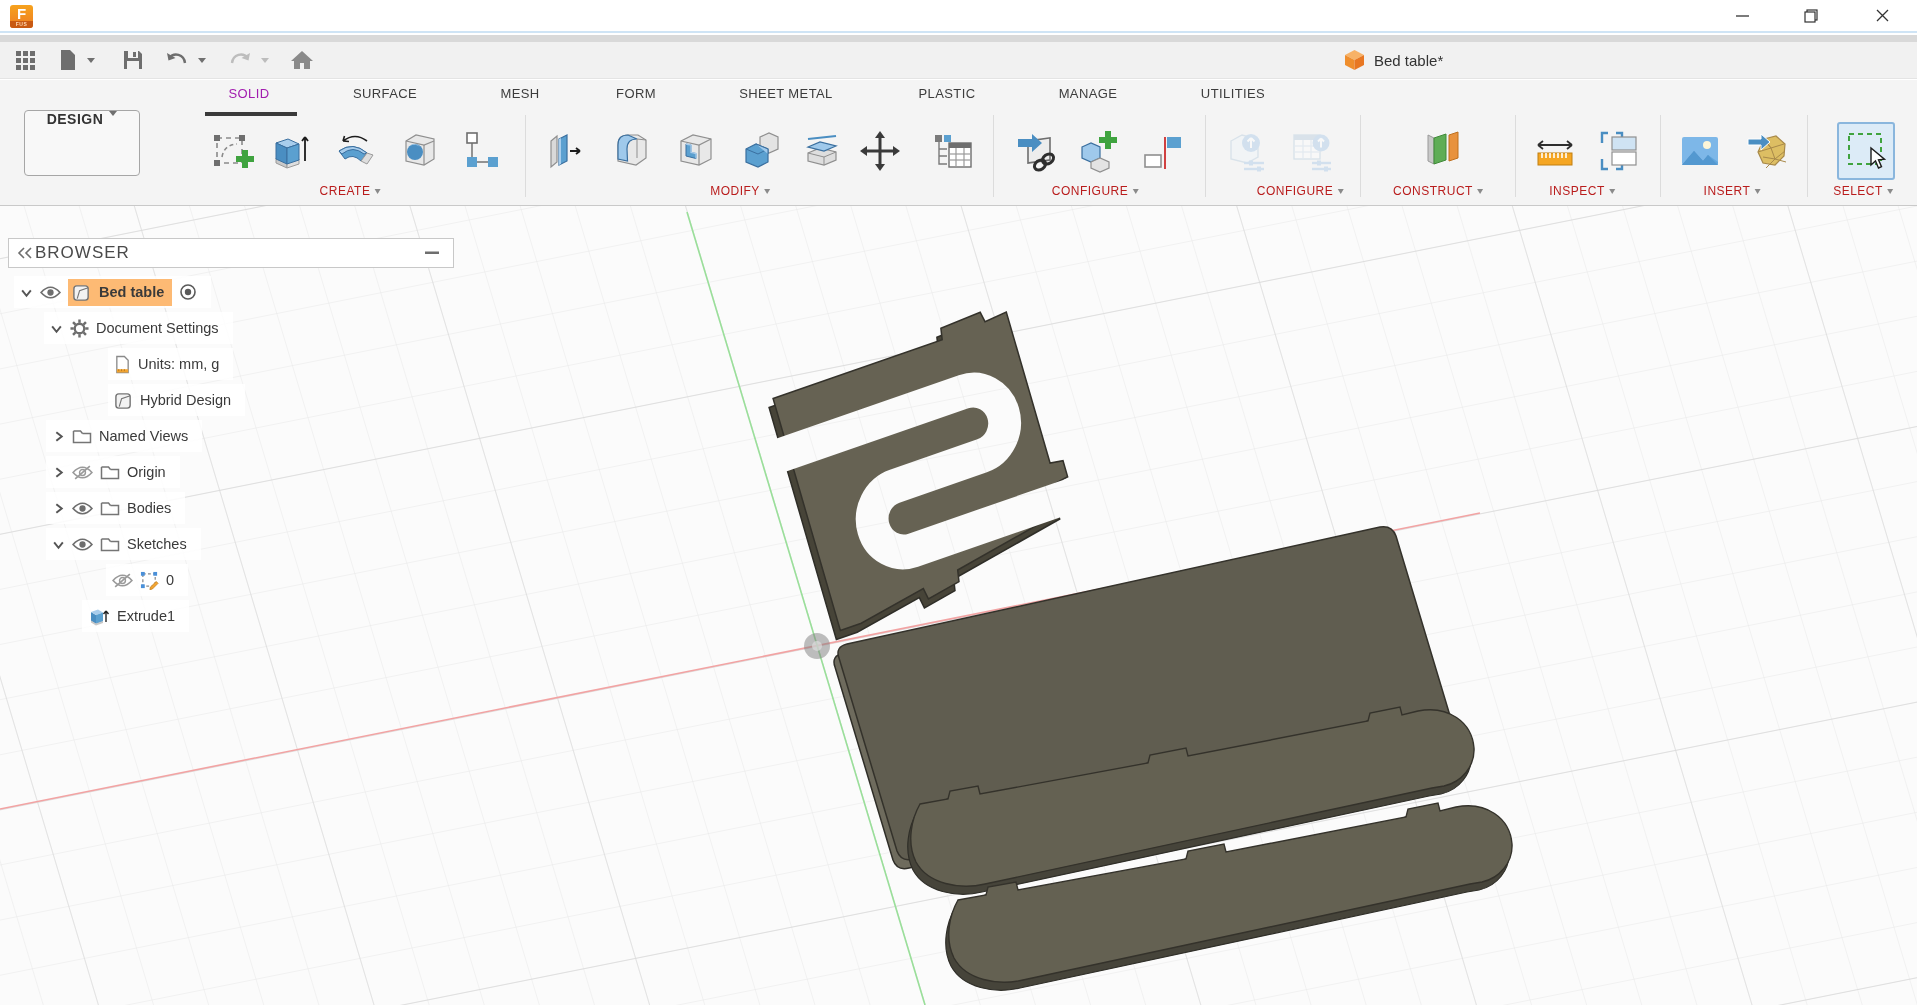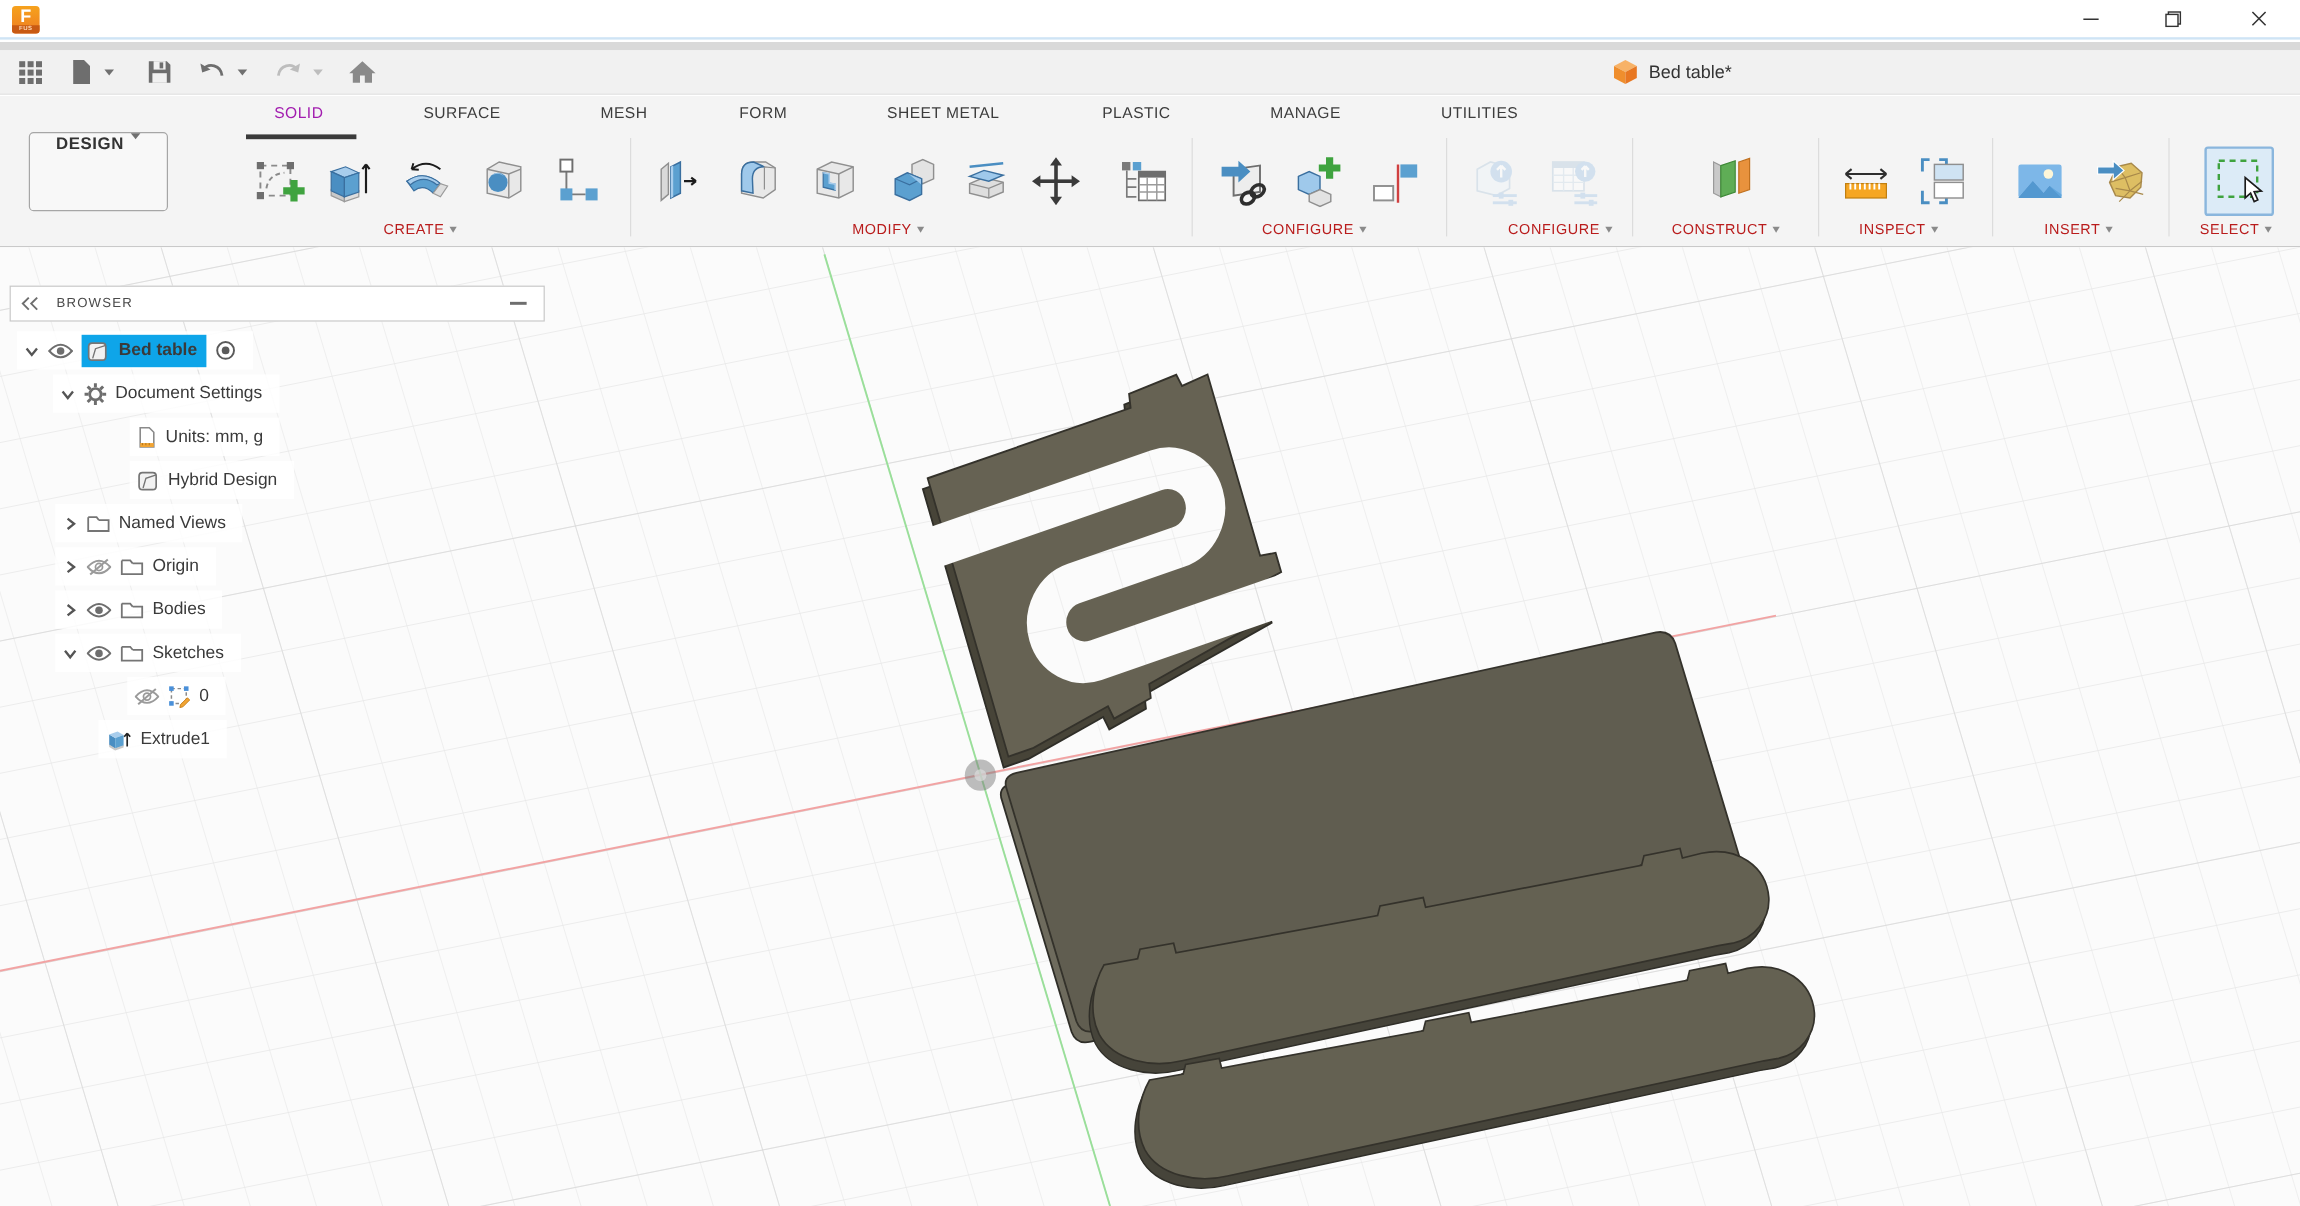--- a/index.html
+++ b/index.html
@@ -23,24 +23,24 @@
   .ti{position:absolute;top:48px;width:46px;height:46px;display:flex;align-items:center;justify-content:center}
   .sep{position:absolute;top:35px;width:1px;height:82px;background:#dcdcdc}
   .glabel{position:absolute;top:104px;transform:translateX(-50%);font-size:12px;color:#b91c1c;letter-spacing:.5px;white-space:nowrap}
   .glabel .caret{border-top-color:#8a8a8a;margin-left:4px;border-left-width:3.5px;border-right-width:3.5px}
   .dis{opacity:.45}
   #select-box{position:absolute;left:1837px;top:42px;width:58px;height:58px;background:#dcebf7;border:2px solid #8ab6dd;border-radius:3px;display:flex;align-items:center;justify-content:center}
   
   #viewport{position:absolute;left:0;top:206px;width:1917px;height:799px;background:#fbfbfb}
   
   #browser-header{position:absolute;left:8px;top:32px;width:446px;height:30px;background:#fff;border:1px solid #c8c8c8;display:flex;align-items:center;z-index:5}
-  #browser-title{font-size:11px;color:#4a4a4a;letter-spacing:1px;margin-left:38px}
+  #browser-title{font-size:17px;color:#4a4a4a;letter-spacing:1px;margin-left:26px}
   .brow{position:absolute;height:32px;display:flex;align-items:center;gap:7px;background:rgba(255,255,255,.85);padding:0 14px 0 6px;z-index:5}
   .brow .lbl{font-size:14.5px;color:#3a3a3a;white-space:nowrap}
-  .hl{background:#0ea5e9;padding:4px 8px 4px 4px;display:flex;align-items:center;gap:8px}
+  .hl{background:#fdba74;padding:4px 8px 4px 4px;display:flex;align-items:center;gap:8px}
 </style>
 </head>
 <body>
 
 <svg width="0" height="0" style="position:absolute">
   <defs>
     <symbol id="s-eye" viewBox="0 0 20 14">
         <path d="M1,7 Q10,-3 19,7 Q10,17 1,7 Z" fill="none" stroke="#6e6e6e" stroke-width="1.6"></path>
         <circle cx="10" cy="7" r="3" fill="#6e6e6e"></circle>
       </symbol>

